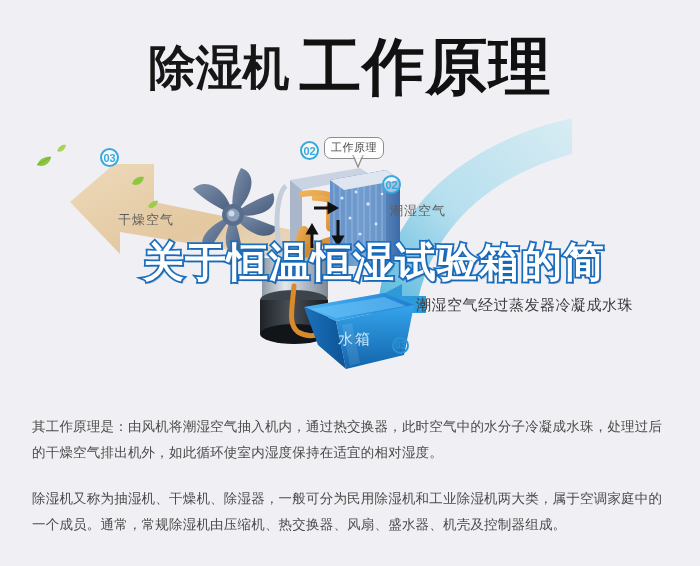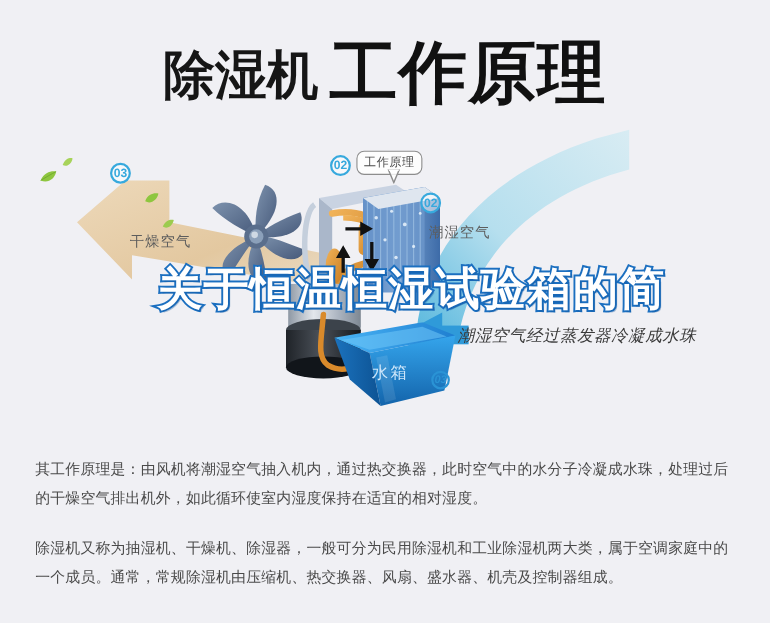--- a/index.html
+++ b/index.html
@@ -88,21 +88,21 @@
 
   
   .tank{position:absolute;left:300px;top:175px;width:118px;height:82px;}
   .tank-label{
     position:absolute;left:338px;top:212px;
     color:#cfe7fa;font-size:15px;letter-spacing:2px;
   }
 
   
   .steps{position:absolute;left:392px;top:296px;width:300px;}
-  .step{display:flex;align-items:flex-start;gap:7px;margin-bottom:22px;font-style:italic;}
+  .step{display:flex;align-items:flex-start;gap:7px;margin-bottom:22px;}
   .step-txt{font-size:15px;color:#3b3b3b;letter-spacing:.5px;white-space:nowrap;}
   .step-badge{
     width:17px;height:17px;border-radius:50%;
     border:2px solid #2a93d5;color:#2a93d5;
     font-size:10px;font-weight:bold;
     display:flex;align-items:center;justify-content:center;
     box-sizing:border-box;flex:0 0 auto;
   }
   .step-badge.hidden-badge{visibility:hidden;}
 

